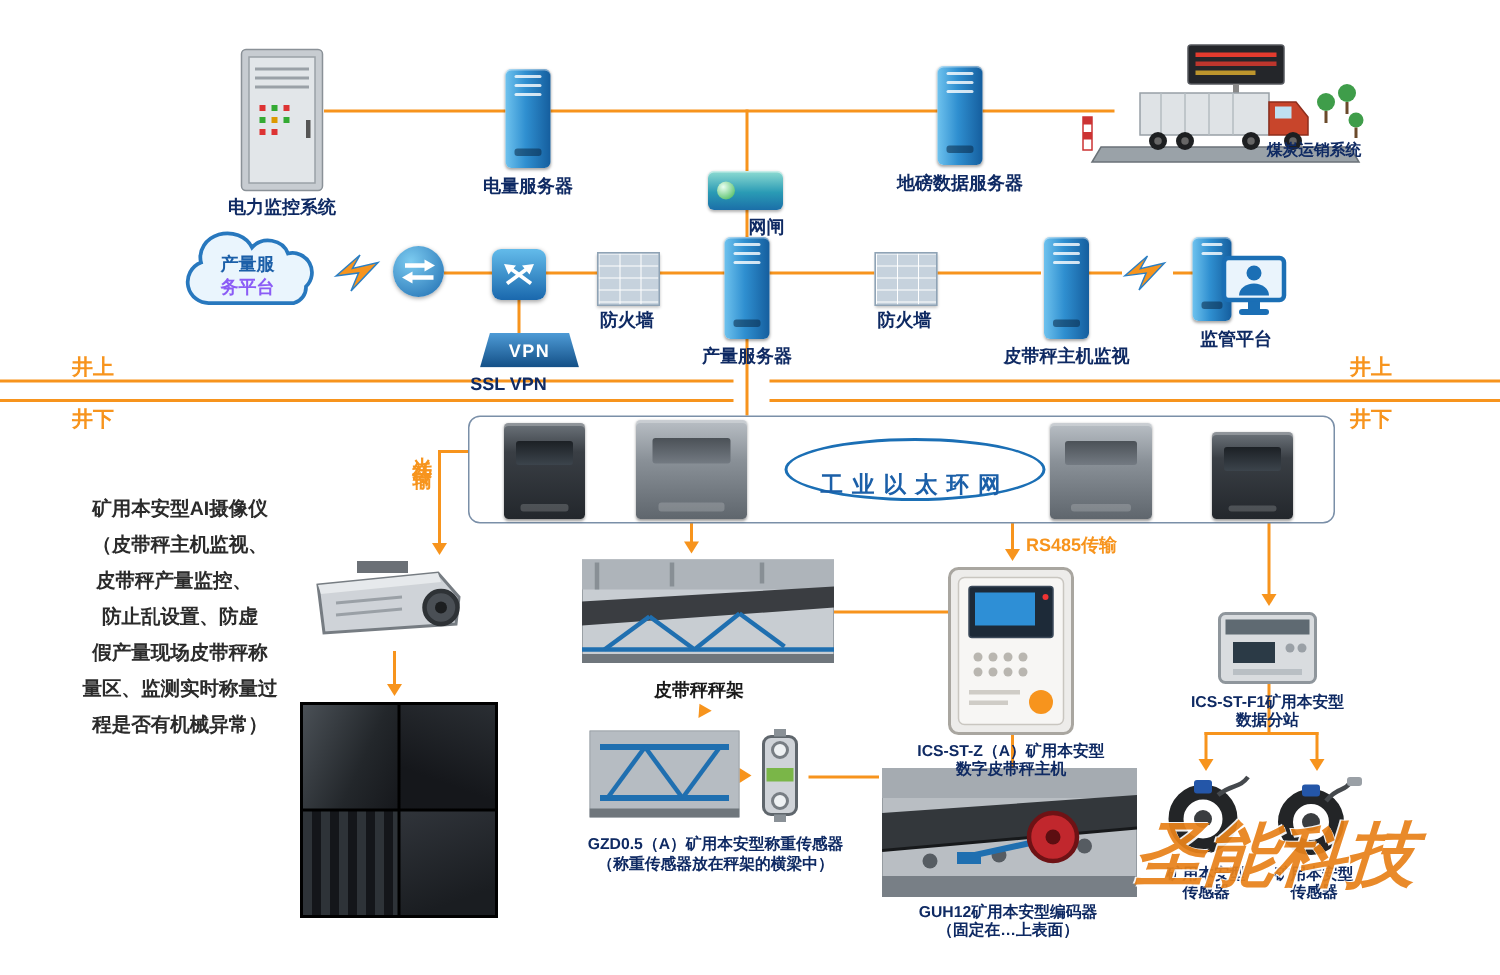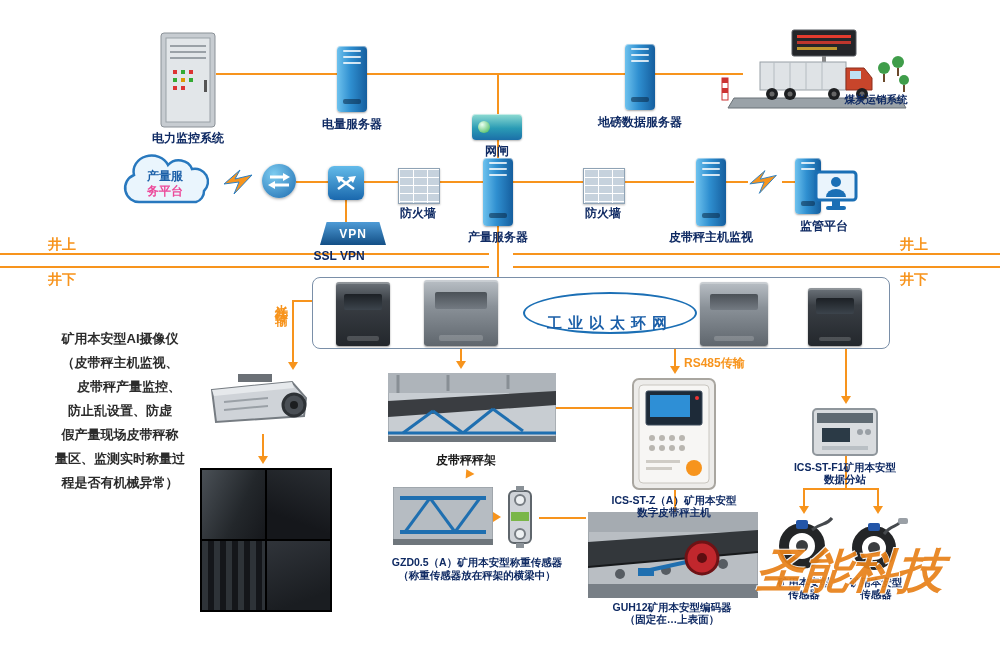--- a/index.html
+++ b/index.html
@@ -186,21 +186,21 @@
     <circle cx="186" cy="34" r="6" fill="#3f9d4a"></circle>
       <rect x="185" y="40" width="2" height="8" fill="#6b4a2b"></rect>
     <circle cx="192" cy="52" r="5" fill="#3f9d4a"></circle>
       <rect x="191" y="57" width="2" height="7" fill="#6b4a2b"></rect>
   </svg>
 
   <svg class="abs" style="left:112px;top:150px;z-index:3" width="106" height="62" viewBox="0 0 106 62">
     <path d="M28 52 a14 14 0 0 1 -6 -27 a18 16 0 0 1 34 -10 a14 13 0 0 1 24 4 a13 13 0 0 1 12 22 a11 11 0 0 1 -8 11 Z" fill="#eaf5fd" stroke="#2878be" stroke-width="2.5"></path>
   </svg>
   <div class="lbl" style="left:165px;top:168px;color:#1b5fa8">产量服</div>
-  <div class="lbl" style="left:165px;top:183px;color:#ec4899">务平台</div>
+  <div class="lbl" style="left:165px;top:183px;color:#8b5cf6">务平台</div>
 
   <svg class="abs" style="left:222px;top:168px;z-index:3" width="36" height="28" viewBox="0 0 36 28">
     <polygon points="2,16 18,2 13,11 30,7 12,26 17,14" fill="#f7941d" stroke="#2b7fc4" stroke-width="1"></polygon>
   </svg>
 
   <div class="router" style="left:262px;top:164px;width:34px;height:34px">
     <svg width="34" height="34" viewBox="0 0 34 34">
       <line x1="8" y1="13" x2="23" y2="13" stroke="#fff" stroke-width="3"></line>
       <polygon points="28,13 21,9 21,17" fill="#fff"></polygon>
       <line x1="12" y1="21" x2="27" y2="21" stroke="#fff" stroke-width="3"></line>
@@ -248,21 +248,21 @@
     <rect x="18" y="31" width="8" height="5" fill="#1b6fb5"></rect>
     <rect x="12" y="36" width="20" height="4" rx="2" fill="#1b6fb5"></rect>
   </svg>
 
   <div class="vpn" style="left:320px;top:222px;width:66px;height:23px">
     <span>VPN</span>
   </div>
 
   <div class="lbl" style="left:188px;top:130px">电力监控系统</div>
   <div class="lbl" style="left:352px;top:116px">电量服务器</div>
-  <div class="lbl" style="left:497px;top:143px">网闸</div>
+  <div class="lbl" style="left:511px;top:143px">网闸</div>
   <div class="lbl" style="left:640px;top:114px">地磅数据服务器</div>
   <div class="lbl sm" style="left:876px;top:93px">煤炭运销系统</div>
   <div class="lbl" style="left:418px;top:205px">防火墙</div>
   <div class="lbl" style="left:498px;top:229px">产量服务器</div>
   <div class="lbl" style="left:603px;top:205px">防火墙</div>
   <div class="lbl" style="left:711px;top:229px">皮带秤主机监视</div>
   <div class="lbl" style="left:824px;top:218px">监管平台</div>
   <div class="lbl" style="left:339px;top:249px">SSL VPN</div>
 
   <div class="lbl orange" style="left:62px;top:236px">井上</div>
@@ -281,21 +281,21 @@
     <span class="ringtext">工业以太环网</span>
   </div>
   <div class="devbox gray" style="left:700px;top:282px;width:68px;height:64px"></div>
   <div class="devbox" style="left:808px;top:288px;width:54px;height:58px"></div>
 
   <div class="lbl orange vert" style="left:272px;top:294px;transform:none;font-size:13px">光纤传输</div>
   <div class="lbl orange left" style="left:684px;top:355px;font-size:12px">RS485传输</div>
 
   <div class="desc" style="left:120px;top:330px">矿用本安型AI摄像仪</div>
   <div class="desc" style="left:120px;top:354px">（皮带秤主机监视、</div>
-  <div class="desc" style="left:129px;top:378px">皮带秤产量监控、</div>
+  <div class="desc" style="left:116px;top:378px">皮带秤产量监控、</div>
   <div class="desc" style="left:120px;top:402px">防止乱设置、防虚</div>
   <div class="desc" style="left:120px;top:426px">假产量现场皮带秤称</div>
   <div class="desc" style="left:120px;top:450px">量区、监测实时称量过</div>
   <div class="desc" style="left:120px;top:474px">程是否有机械异常）</div>
 
   <svg class="abs" style="left:208px;top:372px;z-index:3" width="104" height="62" viewBox="0 0 104 62">
     <rect x="30" y="2" width="34" height="8" fill="#6b7076"></rect>
     <polygon points="4,18 84,10 98,26 96,44 8,50" fill="#cfd3d8" stroke="#767c82" stroke-width="2"></polygon>
     <polygon points="4,18 84,10 86,16 6,24" fill="#e6e9ec"></polygon>
     <circle cx="86" cy="33" r="11" fill="#4a4f55" stroke="#2e3236" stroke-width="3"></circle>

